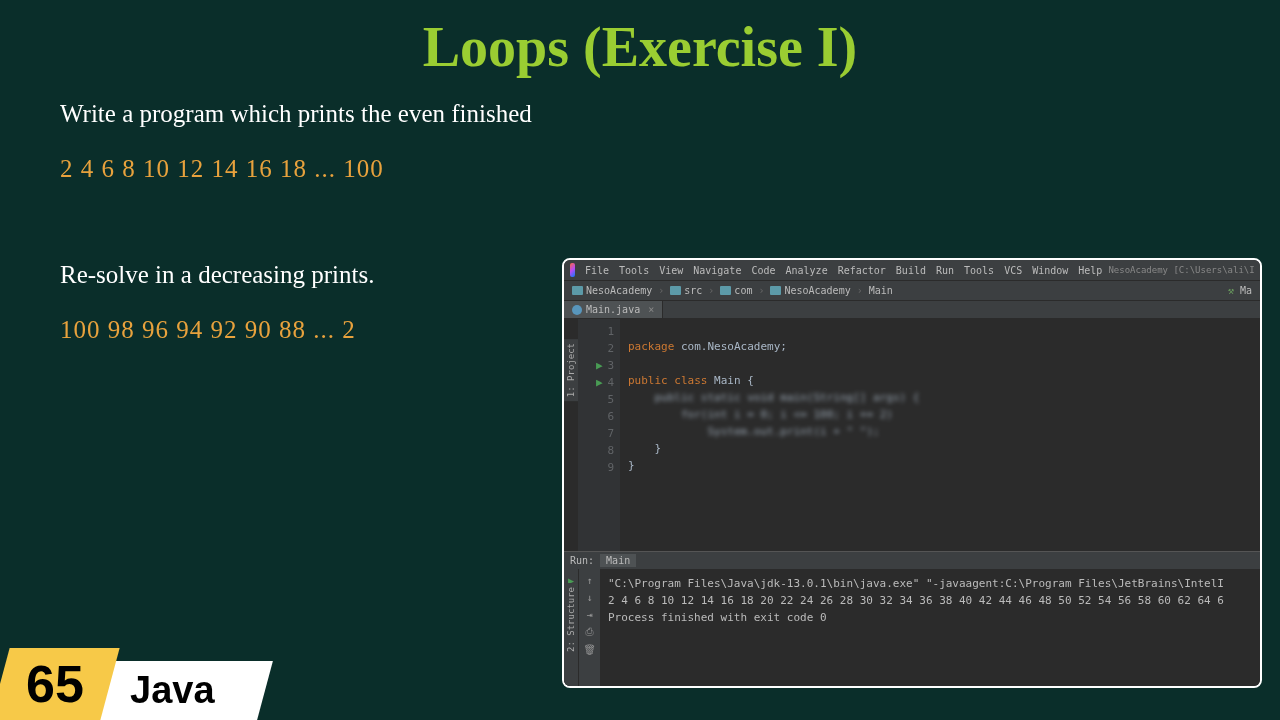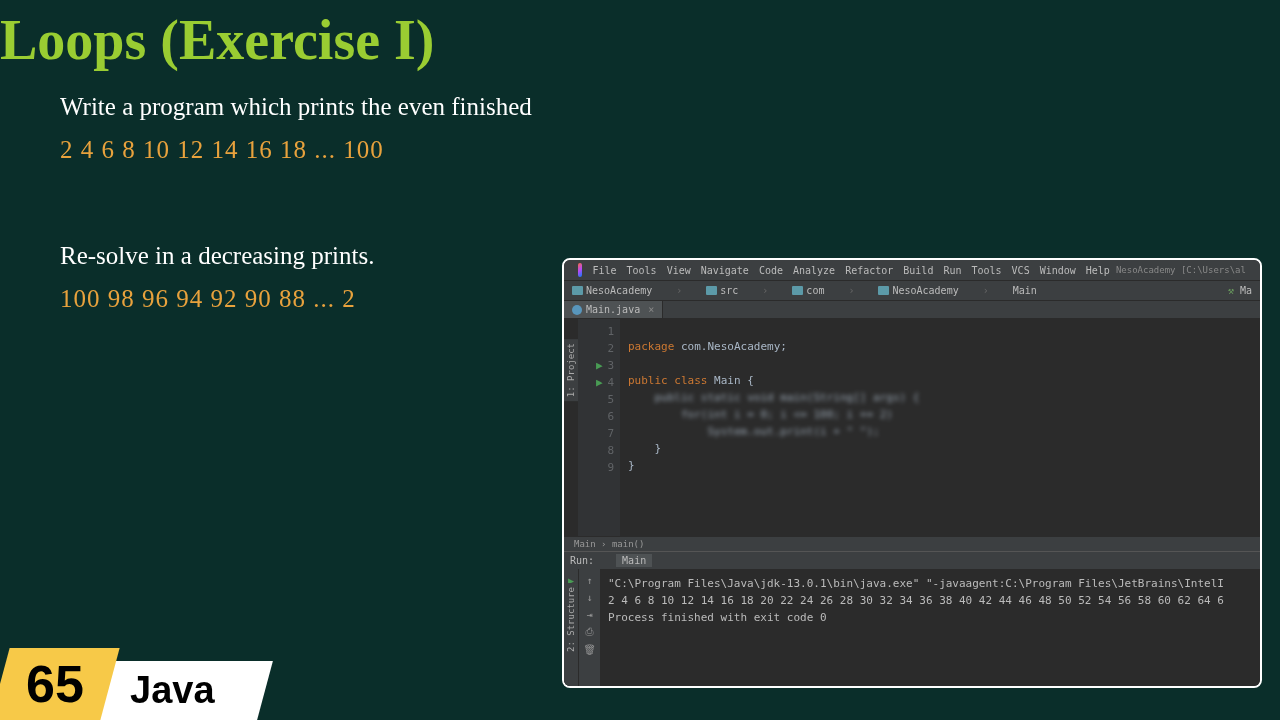--- a/index.html
+++ b/index.html
@@ -6,39 +6,40 @@
 body {
   width: 1280px;
   height: 720px;
   background: #0a2e2a;
   font-family: 'Comic Sans MS', 'Segoe UI', sans-serif;
   color: #fff;
   position: relative;
   overflow: hidden;
 }
 .title {
+  text-align: center;
   font-size: 56px;
   font-weight: bold;
   color: #9acd32;
-  padding-top: 8px;
+  padding-top: 15px;
   font-family: 'Comic Sans MS', cursive;
 }
 .problem-section {
   padding: 18px 60px 0 60px;
 }
 .problem-text {
   font-size: 25px;
   color: #fff;
   line-height: 1.35;
   font-family: 'Comic Sans MS', cursive;
 }
 .number-sequence {
   font-size: 25px;
   color: #e8a23d;
-  margin-top: 12px;
+  margin-top: 24px;
   letter-spacing: 1px;
   font-family: 'Comic Sans MS', cursive;
 }
 .second-problem {
   margin-top: 75px;
   width: 520px;
 }
 .badge-area {
   position: absolute;
   bottom: 0;
@@ -85,21 +86,21 @@
   font-family: 'Consolas', 'Menlo', monospace;
   font-size: 10px;
   color: #bbb;
   overflow: hidden;
   display: flex;
   flex-direction: column;
 }
 .ide-menubar {
   display: flex;
   align-items: center;
-  padding: 3px 14px;
+  padding: 3px 6px;
   background: #3c3f41;
   gap: 2px;
   font-size: 10px;
   border-bottom: 1px solid #2b2b2b;
 }
 .ide-logo {
   width: 14px;
   height: 14px;
   background: linear-gradient(135deg, #fc6a3f 0%, #b74af7 50%, #087cfa 100%);
   border-radius: 2px;
@@ -111,21 +112,21 @@
   color: #888;
   font-size: 9px;
   white-space: nowrap;
   overflow: hidden;
 }
 .ide-toolbar {
   display: flex;
   align-items: center;
   padding: 4px 8px;
   background: #3c3f41;
-  gap: 22px;
+  gap: 4px;
   font-size: 10px;
   border-bottom: 1px solid #2b2b2b;
 }
 .breadcrumb-item {
   display: inline-flex;
   align-items: center;
   gap: 3px;
 }
 .folder-icon {
   width: 11px;
@@ -219,21 +220,21 @@
   display: flex;
   flex-direction: column;
   height: 135px;
 }
 .run-header {
   background: #3c3f41;
   padding: 2px 6px;
   font-size: 10px;
   display: flex;
   align-items: center;
-  gap: 22px;
+  gap: 6px;
 }
 .run-header .run-label { color: #bbb; }
 .run-header .run-tab {
   background: #4e5254;
   padding: 1px 6px;
 }
 .run-body {
   display: flex;
   flex: 1;
 }
@@ -376,21 +377,20 @@
 
 <span class="kw">public class </span><span class="cls">Main {</span>
 <span class="blur">    public static void main(String[] args) {</span>
 <span class="blur">        for(int i = 0; i &lt;= 100; i += 2)</span>
 <span class="blur">            System.out.print(i + " ");</span>
 <span>    }</span>
 <span>}</span>
 </div>
   </div>
 
-  <div class="crumb-footer">Main › main()</div>
 
   <div class="run-panel">
     <div class="run-header">
       <span class="run-label">Run:</span>
       <span class="run-tab">Main</span>
     </div>
     <div class="run-body">
       <div class="run-side">
         <span class="play">▶</span>
         <span class="item">■</span>

